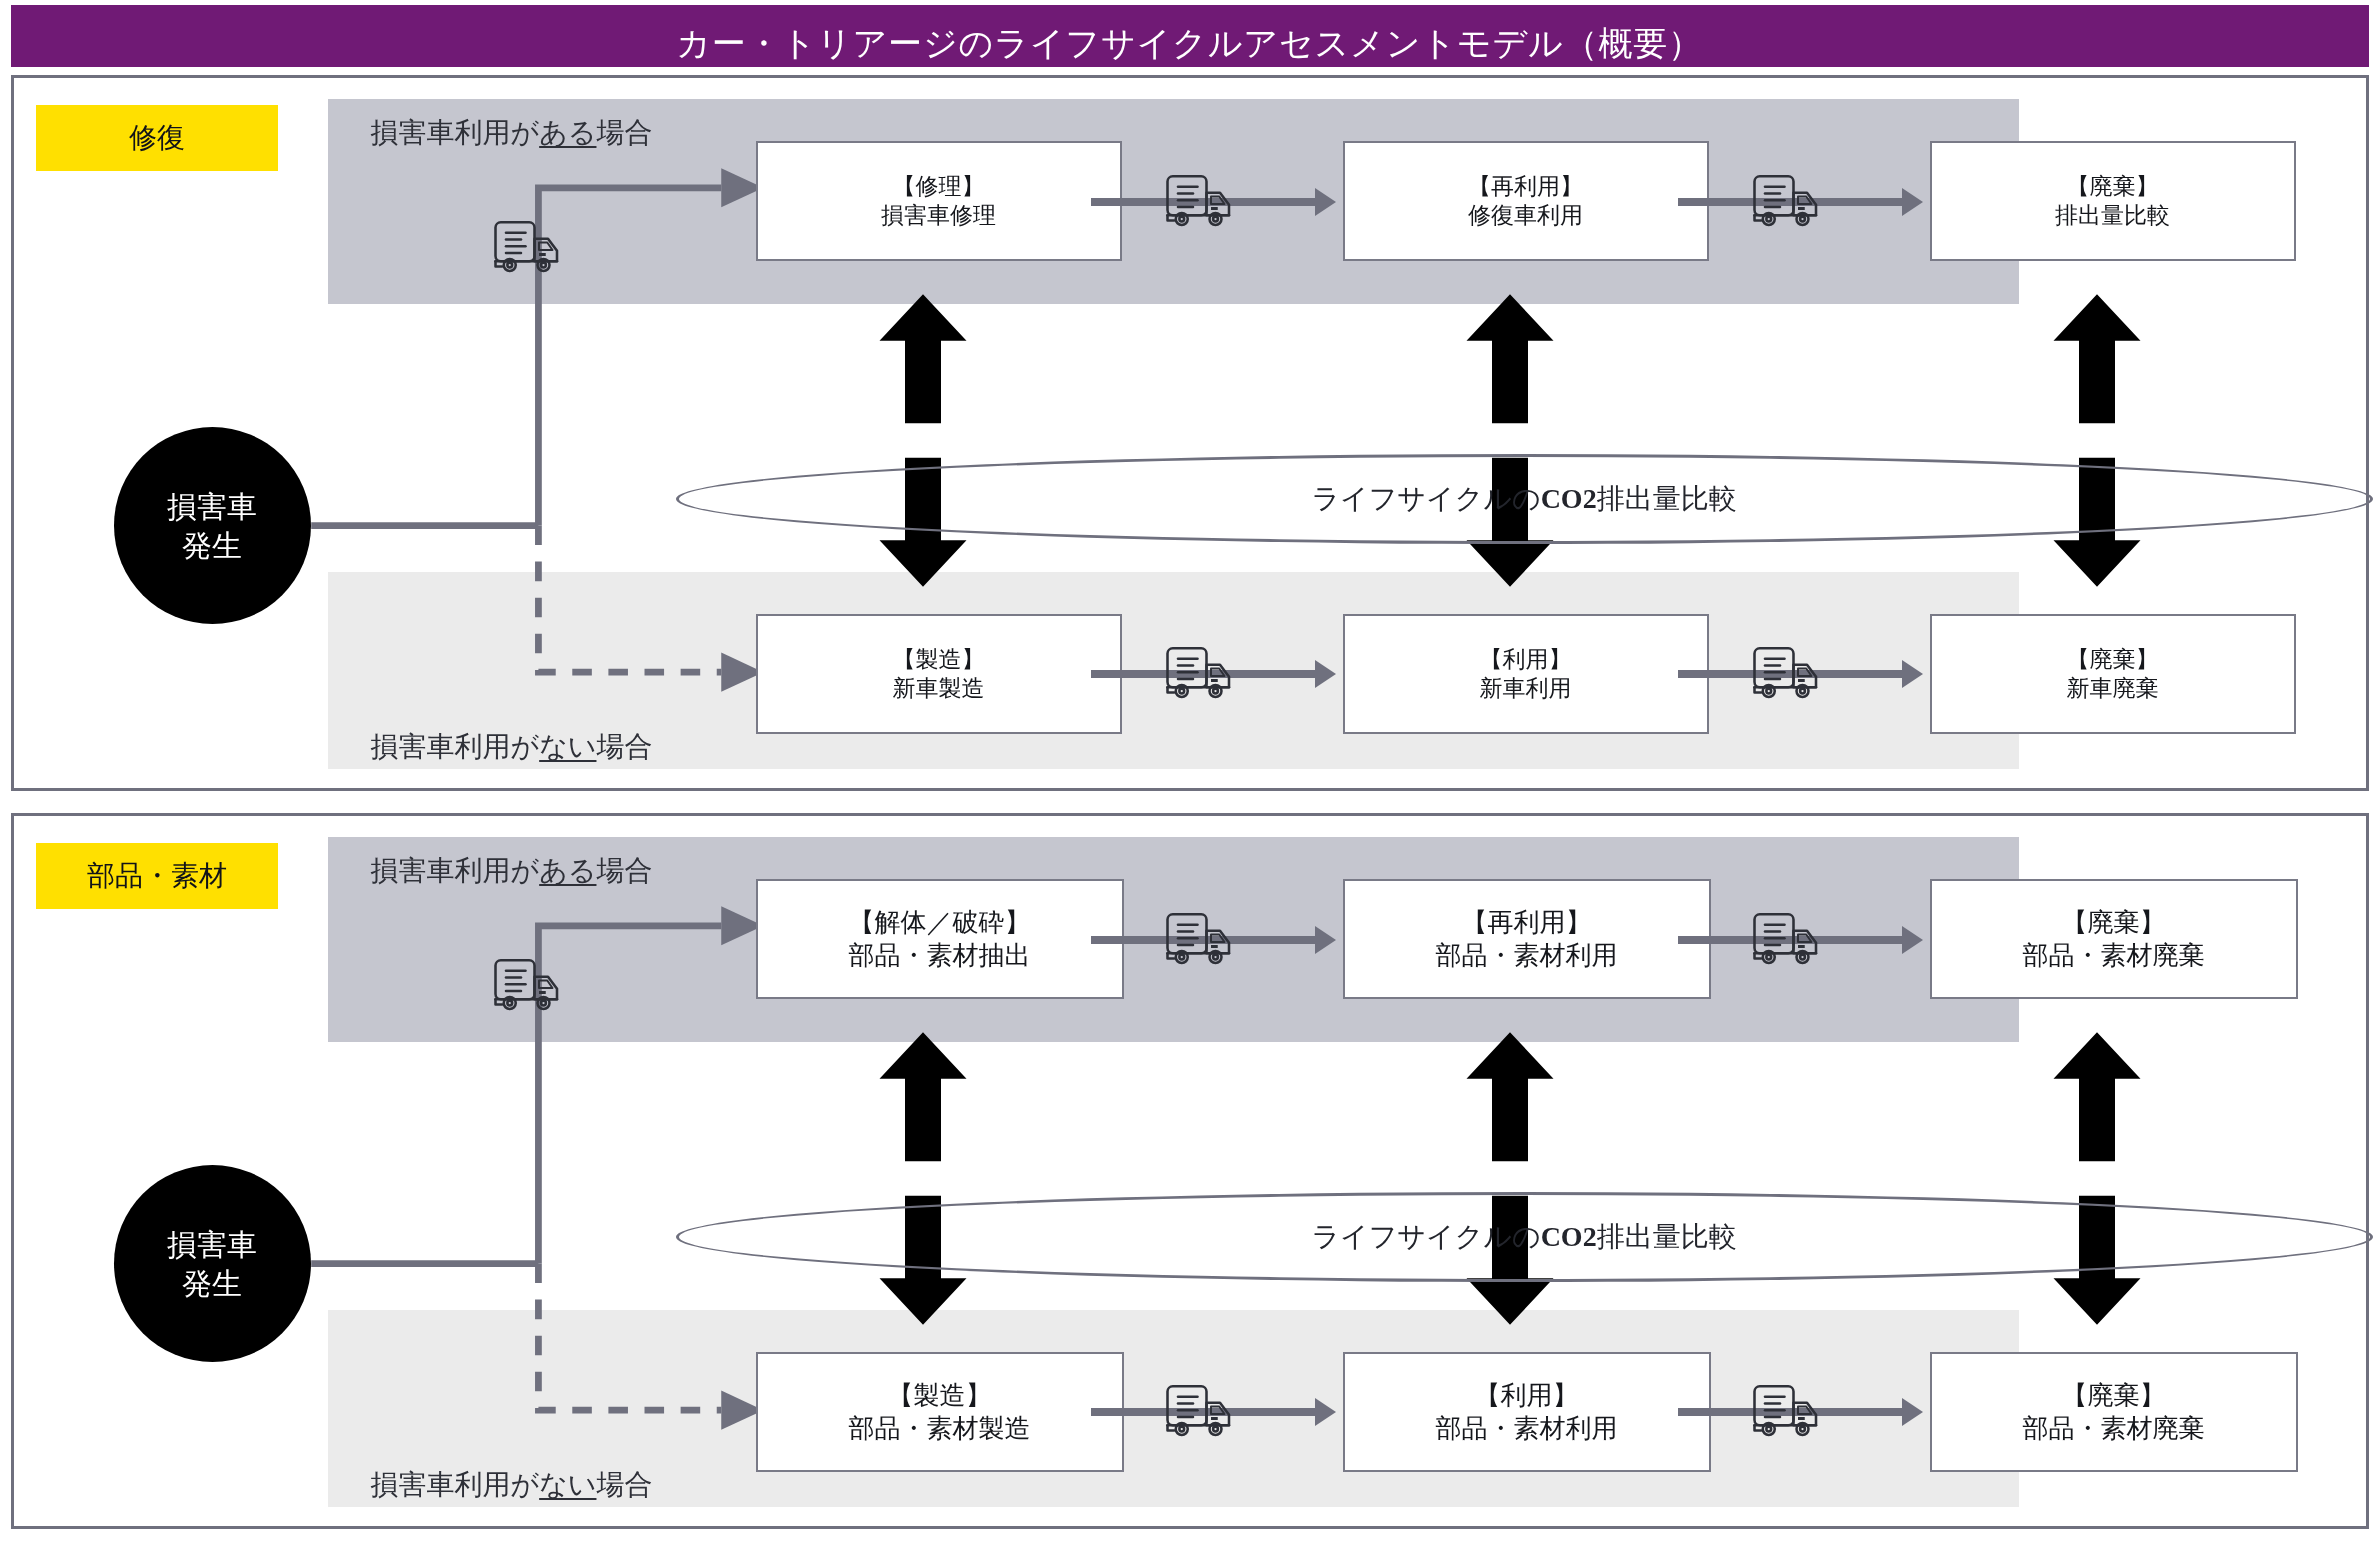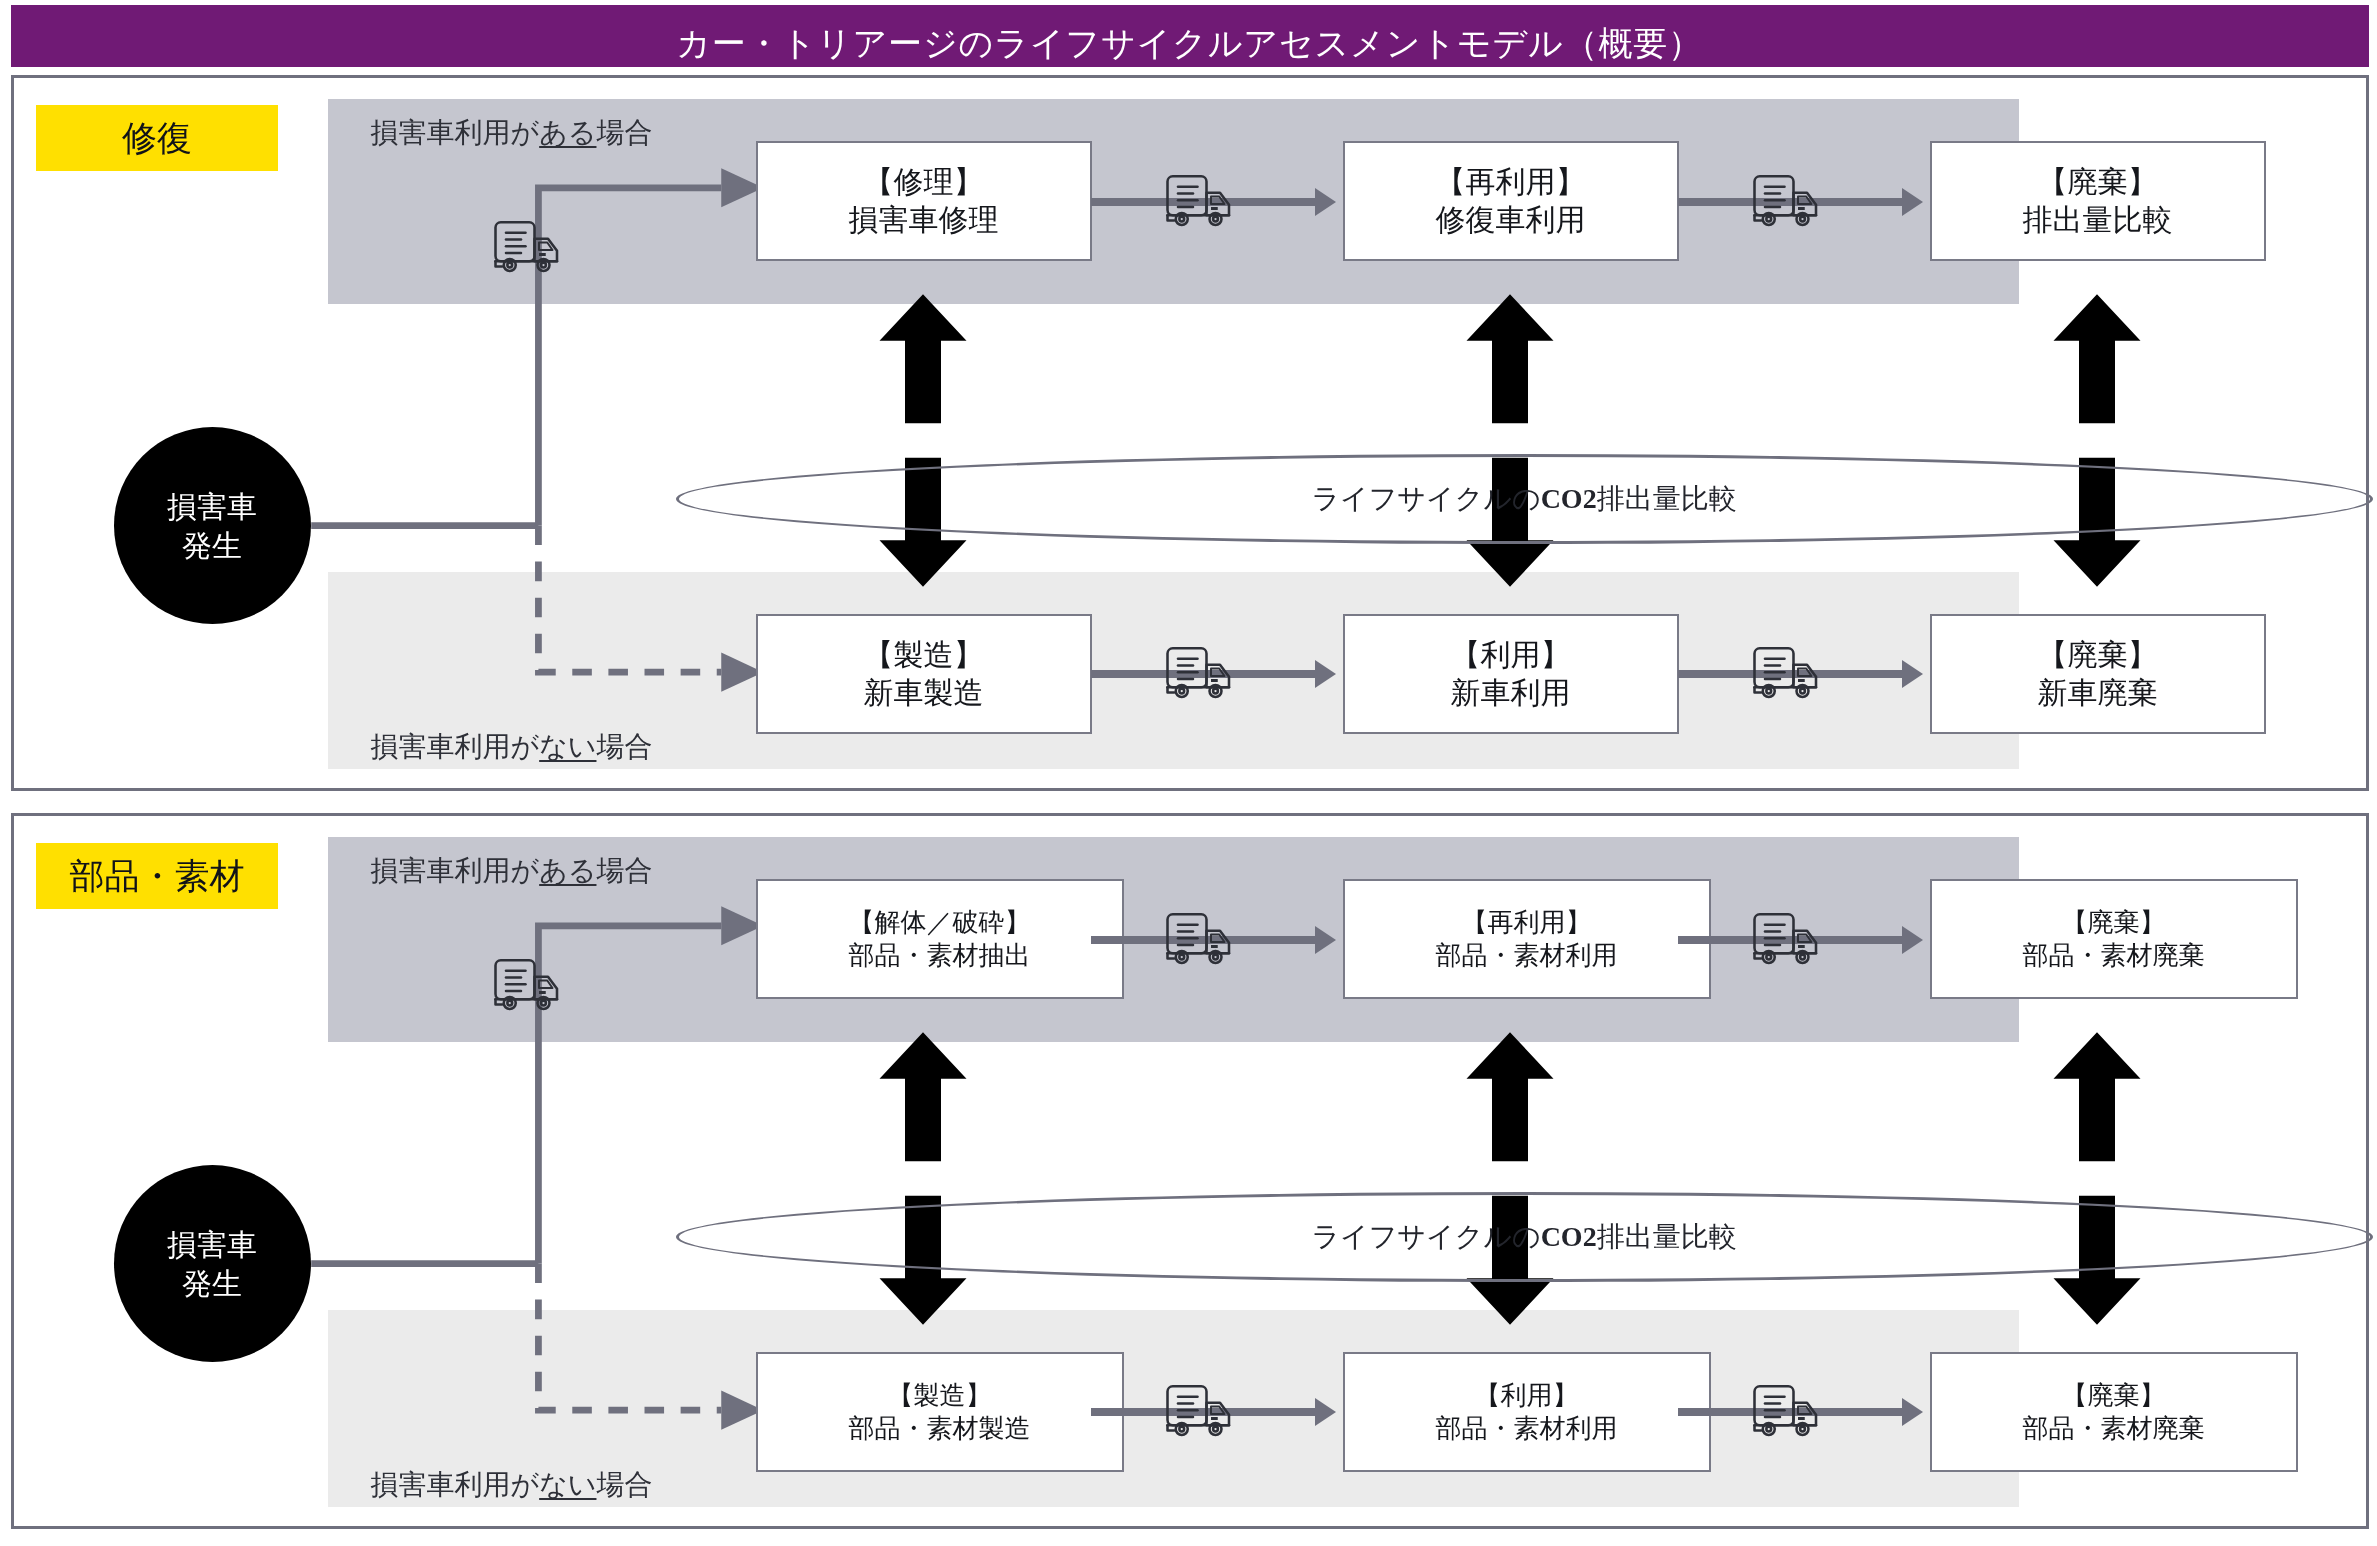--- a/index.html
+++ b/index.html
@@ -43,21 +43,21 @@
   .band-bottom { left: 314px; top: 494px; width: 1691px; height: 197px; }
 
   
   .badge {
     position: absolute;
     left: 22.6px; top: 27px;
     width: 242px; height: 66px;
     background: #ffe000;
     display: flex; align-items: center; justify-content: center;
     color: #111318;
-    font-size: 35px;
+    font-size: 28px;
   }
 
   
   .case-caption {
     position: absolute;
     font-size: 28px; color: #2e3038; white-space: nowrap;
   }
   .case-caption .u { text-decoration: underline; text-underline-offset: 3.8px; }
   .caption-have { left: 357px; top: 36px; }
   .caption-none { left: 357px; top: 650px; }
@@ -78,21 +78,21 @@
   .pbox {
     position: absolute;
     background: #ffffff;
     border: 2.3px solid #797a87;
     display: flex; flex-direction: column;
     align-items: center; justify-content: center;
     color: #15171c; line-height: 1.28;
     text-align: center;
   }
   .pbox .l1, .pbox .l2 { white-space: nowrap; display: block; }
-  .pbox.w-std { width: 336px; height: 120px; font-size: 30px; }
+  .pbox.w-std { width: 366px; height: 120px; font-size: 23px; }
   .pbox.w-wide { width: 368px; height: 120px; font-size: 26px; }
 
   
   .r1c1 { left: 742px;  top: 63px; }
   .r1c2 { left: 1329px; top: 63px; }
   .r1c3 { left: 1916px; top: 63px; }
   .r2c1 { left: 742px;  top: 536px; }
   .r2c2 { left: 1329px; top: 536px; }
   .r2c3 { left: 1916px; top: 536px; }
 

